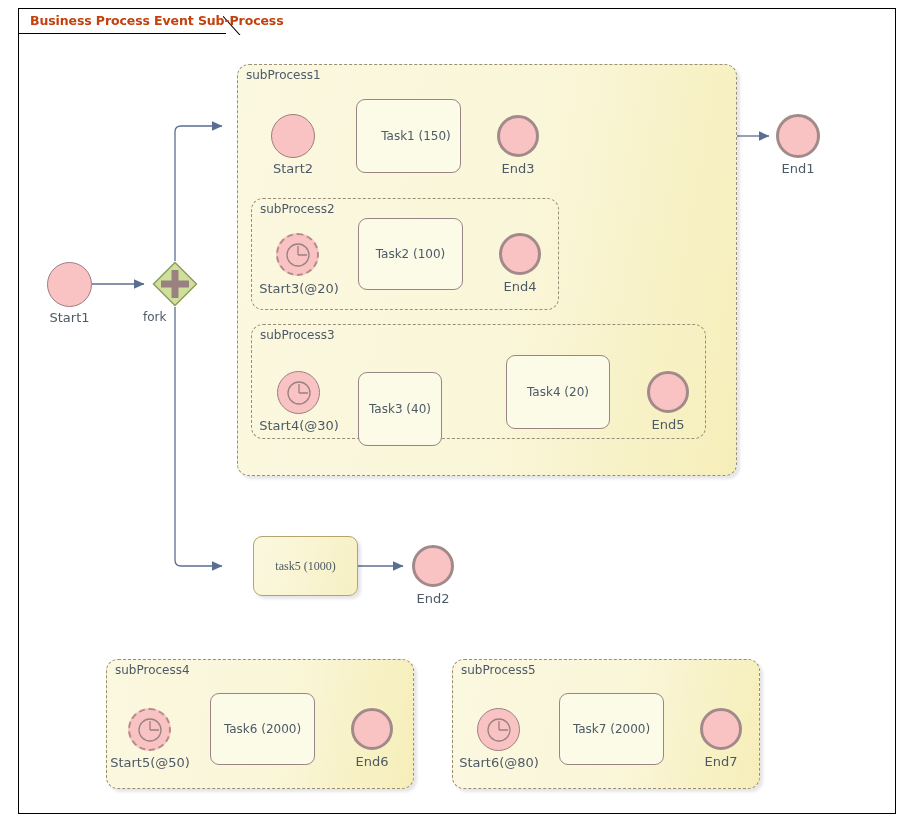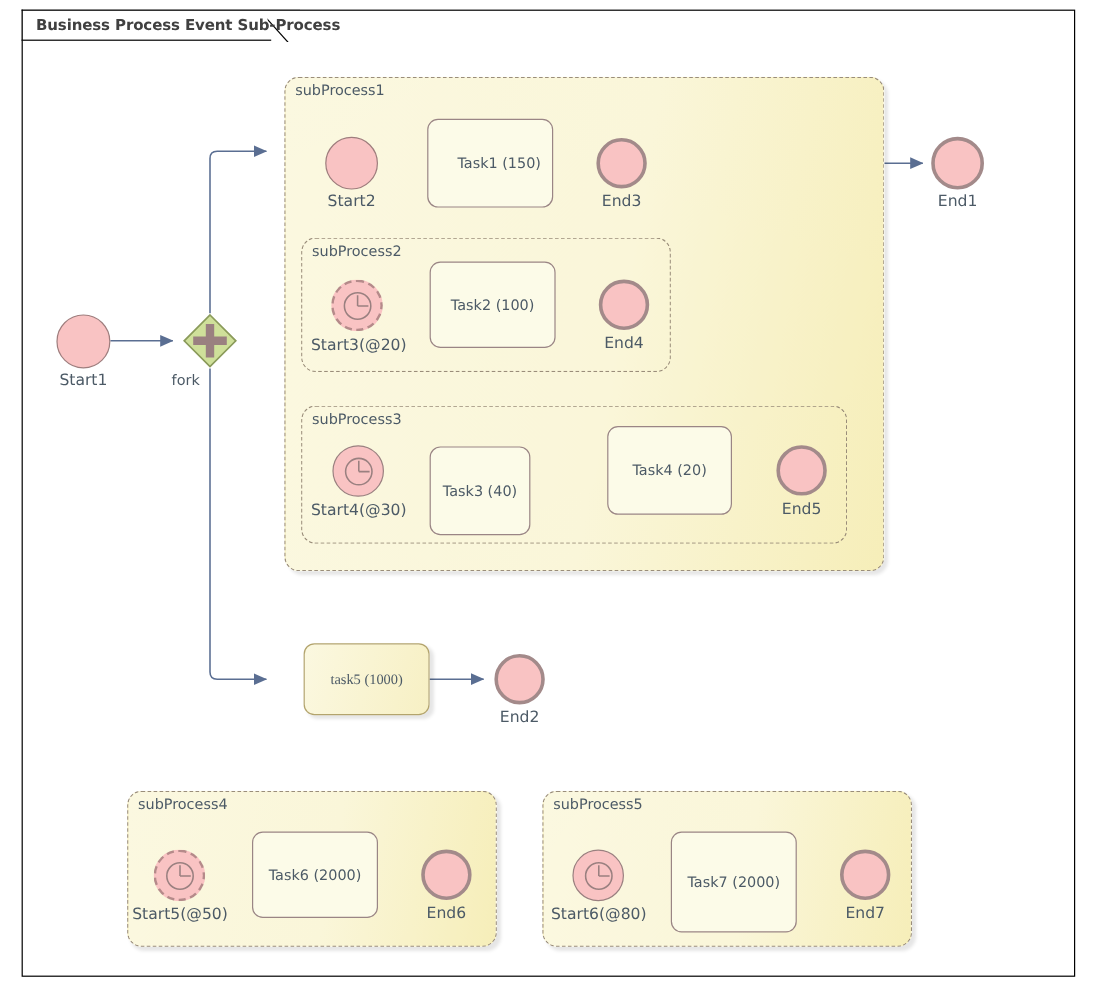--- a/index.html
+++ b/index.html
@@ -61,21 +61,21 @@
     width: 40px; height: 1.4px;
     background: #000;
     transform: rotate(48deg);
     transform-origin: left center;
   }
   .title-text {
     position: absolute;
     left: 12px; top: 5px;
     font-size: 12.5px;
     font-weight: bold;
-    color: #404040;
+    color: #c2410c;
     white-space: nowrap;
     letter-spacing: -0.1px;
   }
 
   
   .sp {
     position: absolute;
     box-sizing: border-box;
     border: 1.3px dashed #9a8d7a;
     border-radius: 12px;
@@ -219,21 +219,21 @@
   </svg>
 
   <div class="sp" style="left:237px; top:64px; width:500px; height:412px;">
     <div class="sp-label">subProcess1</div>
   </div>
 
   <div class="sp inner" style="left:251px; top:198px; width:308px; height:112px;">
     <div class="sp-label">subProcess2</div>
   </div>
 
-  <div class="sp inner" style="left:251px; top:338px; width:455px; height:115px;">
+  <div class="sp inner" style="left:251px; top:324px; width:455px; height:115px;">
     <div class="sp-label">subProcess3</div>
   </div>
 
   <div class="ev start-plain" style="left:47px; top:262px; width:45px; height:45px;"></div>
   <div class="ev-label" style="left:22px; top:310px; width:95px;">Start1</div>
 
   <div class="gw" style="left:152px; top:261px;">
     <svg width="46" height="46" viewBox="0 0 46 46">
       <polygon points="23,1.5 44.5,23 23,44.5 1.5,23" fill="#cfe09a" stroke="#8a9a5a" stroke-width="1.4"></polygon>
       <path d="M23,9 L23,37 M9,23 L37,23" stroke="#9a8080" stroke-width="7" stroke-linecap="butt"></path>
@@ -307,18 +307,18 @@
   </div>
 
   <div class="ev start-timer" style="left:477px; top:708px; width:43px; height:43px;">
     <svg class="clock" width="26" height="26" viewBox="0 0 26 26">
       <circle cx="13" cy="13" r="11" fill="none" stroke="#9a8080" stroke-width="1.3"></circle>
       <path d="M13,13 L13,4 M13,13 L22,13" stroke="#9a8080" stroke-width="1.3" fill="none"></path>
     </svg>
   </div>
   <div class="ev-label" style="left:453px; top:755px; width:92px;">Start6(@80)</div>
 
-  <div class="task" style="left:559px; top:693px; width:105px; height:84px;">Task7 (2000)</div>
+  <div class="task" style="left:559px; top:693px; width:105px; height:72px;">Task7 (2000)</div>
 
   <div class="ev end" style="left:700px; top:708px; width:42px; height:42px;"></div>
   <div class="ev-label" style="left:681px; top:754px; width:80px;">End7</div>
 
 </div>
 
 </body></html>

